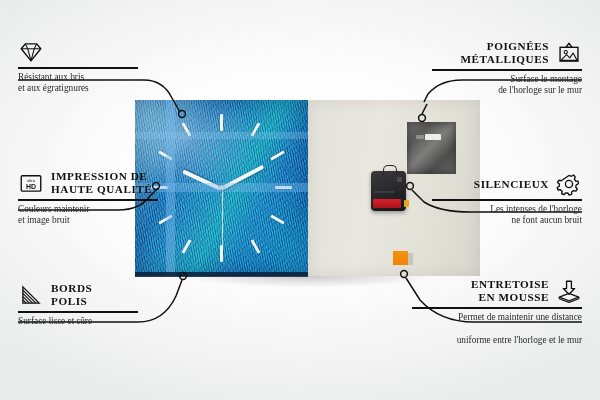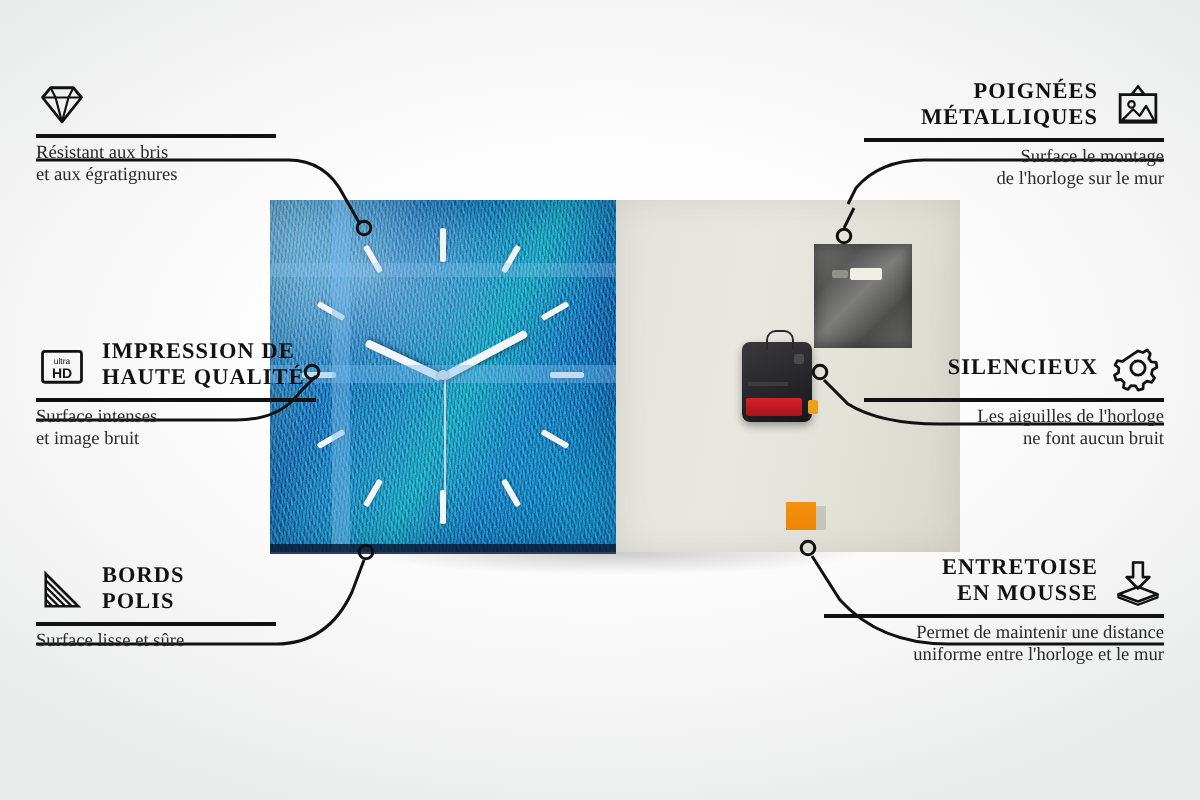--- a/index.html
+++ b/index.html
@@ -208,21 +208,21 @@
         <rect x="4" y="5" width="24" height="19" rx="1.5" fill="none" stroke="#111" stroke-width="1.7"></rect>
         <text x="16" y="13" font-family="Liberation Sans, sans-serif" font-size="5.2" text-anchor="middle" fill="#111">ultra</text>
         <text x="16" y="21.5" font-family="Liberation Sans, sans-serif" font-size="8.6" font-weight="bold" text-anchor="middle" fill="#111">HD</text>
       </svg>
       <div>
         <div class="co-title">IMPRESSION DE</div>
         <div class="co-title">HAUTE QUALITÉ</div>
       </div>
     </div>
     <div class="co-rule" style="width:140px;"></div>
-    <div class="co-sub">Surface intenses</div>
+    <div class="co-sub">Couleurs maintenir</div>
     <div class="co-sub" style="margin-top:0;">et image bruit</div>
   </div>
 
   <div class="callout left" style="left:18px;top:282px;width:150px;">
     <div class="co-head">
       <svg class="ico" viewBox="0 0 32 28">
         <path d="M6 4 L26 24 H6 Z" fill="none" stroke="#111" stroke-width="1.6"></path>
         <path d="M6 8 L22 24 M6 12 L18 24 M6 16 L14 24 M6 20 L10 24" stroke="#111" stroke-width="1.5" fill="none"></path>
       </svg>
       <div>
@@ -256,34 +256,34 @@
     <div class="co-head">
       <div>
         <div class="co-title">SILENCIEUX</div>
       </div>
       <svg class="ico" viewBox="0 0 32 28">
         <path d="M16 3.5 l3 1 2.6-1.6 2 2.4 -1 2.8 1.6 2.2 3 .3 .4 3.1 -2.7 1.4 -.6 2.7 1.9 2.4 -1.7 2.6 -3-.7 -2.2 1.7 -.2 3 -3 .8 -1.6-2.6 -2.8-.1 -1.9 2.3 -2.8-1.2 .5-3 -2-2 -3 .4 -1-3 2.5-1.6 .2-2.8 -2.3-1.9 1.5-2.7 3 .6 2.3-1.6Z" fill="none" stroke="#111" stroke-width="1.7" stroke-linejoin="round"></path>
         <circle cx="16" cy="14" r="4.4" fill="none" stroke="#111" stroke-width="1.7"></circle>
       </svg>
     </div>
     <div class="co-rule" style="width:150px;margin-left:auto;"></div>
-    <div class="co-sub">Les aiguilles de l'horloge</div>
+    <div class="co-sub">Les intenses de l'horloge</div>
     <div class="co-sub" style="margin-top:0;">ne font aucun bruit</div>
   </div>
 
   <div class="callout right" style="left:412px;top:278px;width:170px;">
     <div class="co-head">
       <div style="flex:1;">
         <div class="co-title">ENTRETOISE</div>
         <div class="co-title">EN MOUSSE</div>
       </div>
       <svg class="ico" viewBox="0 0 32 28">
         <path d="M13 2 H19 V11 H23 L16 18 L9 11 H13 Z" fill="none" stroke="#111" stroke-width="1.6" stroke-linejoin="round"></path>
         <path d="M16 17 L28 21.5 L16 26 L4 21.5 Z" fill="none" stroke="#111" stroke-width="1.6" stroke-linejoin="round"></path>
         <path d="M4 21.5 v2 L16 28 L28 23.5 v-2" fill="none" stroke="#111" stroke-width="1.4" stroke-linejoin="round"></path>
       </svg>
     </div>
     <div class="co-rule" style="width:170px;margin-left:auto;"></div>
     <div class="co-sub">Permet de maintenir une distance</div>
-    <div class="co-sub" style="margin-top:0;text-align:right;">uniforme entre l'horloge et le mur</div>
+    <div class="co-sub" style="margin-top:12px;text-align:right;">uniforme entre l'horloge et le mur</div>
   </div>
 
 </div>
 
 </body></html>

